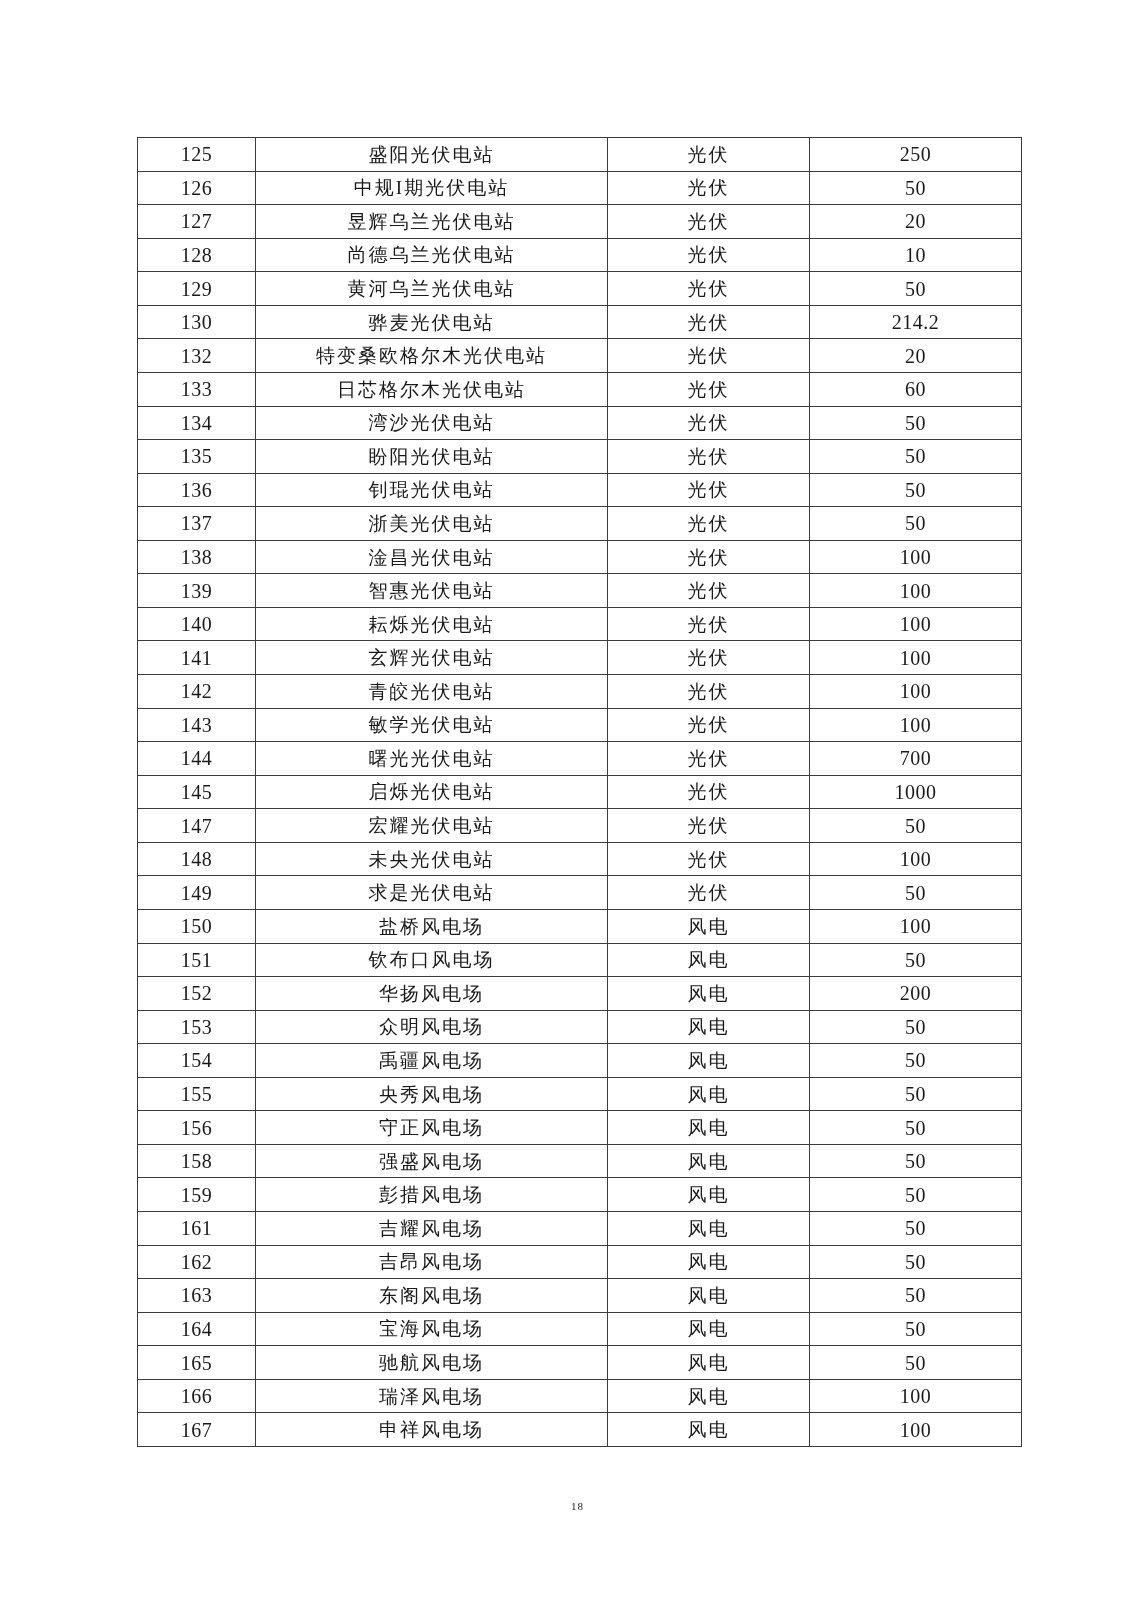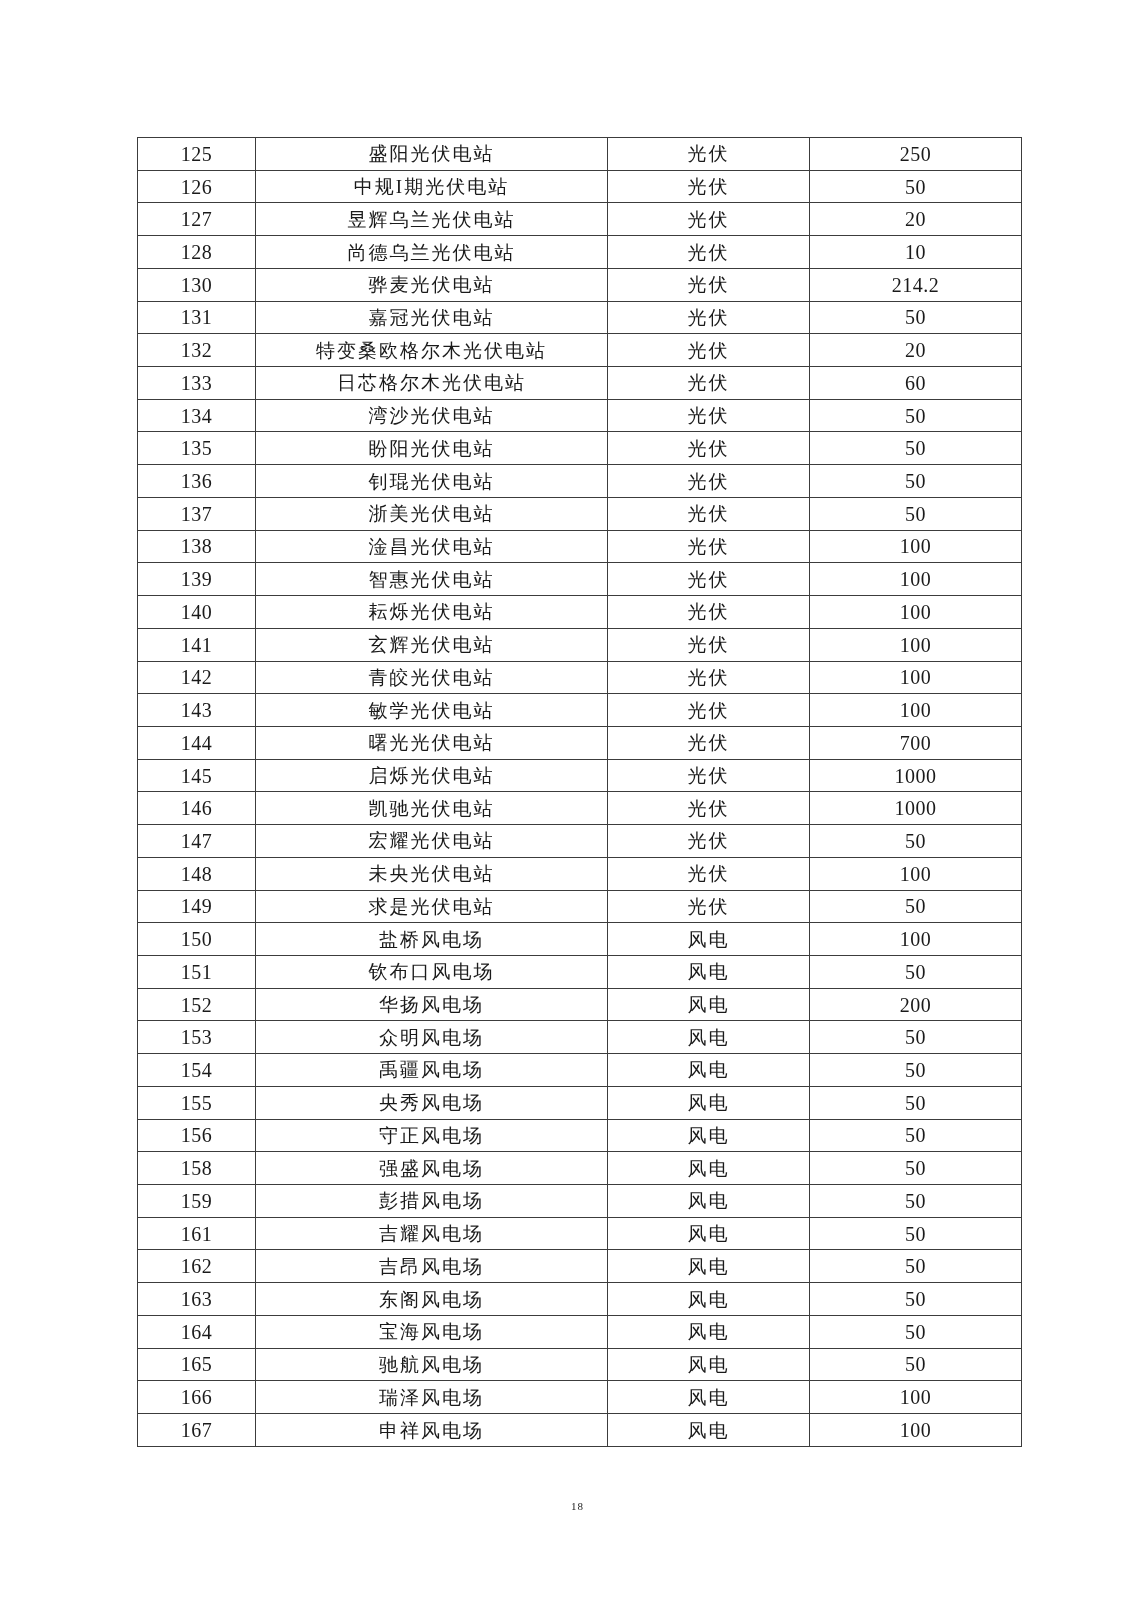--- a/index.html
+++ b/index.html
@@ -94,32 +94,32 @@
             <td>光伏</td>
             <td>20</td>
           </tr>
           <tr>
             <td>128</td>
             <td>尚德乌兰光伏电站</td>
             <td>光伏</td>
             <td>10</td>
           </tr>
           <tr>
+            <td>129</td>
+            <td>黄河乌兰光伏电站</td>
+            <td>光伏</td>
+            <td>50</td>
+          </tr>
+          <tr>
             <td>130</td>
             <td>骅麦光伏电站</td>
             <td>光伏</td>
             <td>214.2</td>
           </tr>
           <tr>
-            <td>131</td>
-            <td>嘉冠光伏电站</td>
-            <td>光伏</td>
-            <td>50</td>
-          </tr>
-          <tr>
             <td>132</td>
             <td>特变桑欧格尔木光伏电站</td>
             <td>光伏</td>
             <td>20</td>
           </tr>
           <tr>
             <td>133</td>
             <td>日芯格尔木光伏电站</td>
             <td>光伏</td>
             <td>60</td>
@@ -186,26 +186,20 @@
           </tr>
           <tr>
             <td>144</td>
             <td>曙光光伏电站</td>
             <td>光伏</td>
             <td>700</td>
           </tr>
           <tr>
             <td>145</td>
             <td>启烁光伏电站</td>
-            <td>光伏</td>
-            <td>1000</td>
-          </tr>
-          <tr>
-            <td>146</td>
-            <td>凯驰光伏电站</td>
             <td>光伏</td>
             <td>1000</td>
           </tr>
           <tr>
             <td>147</td>
             <td>宏耀光伏电站</td>
             <td>光伏</td>
             <td>50</td>
           </tr>
           <tr>

